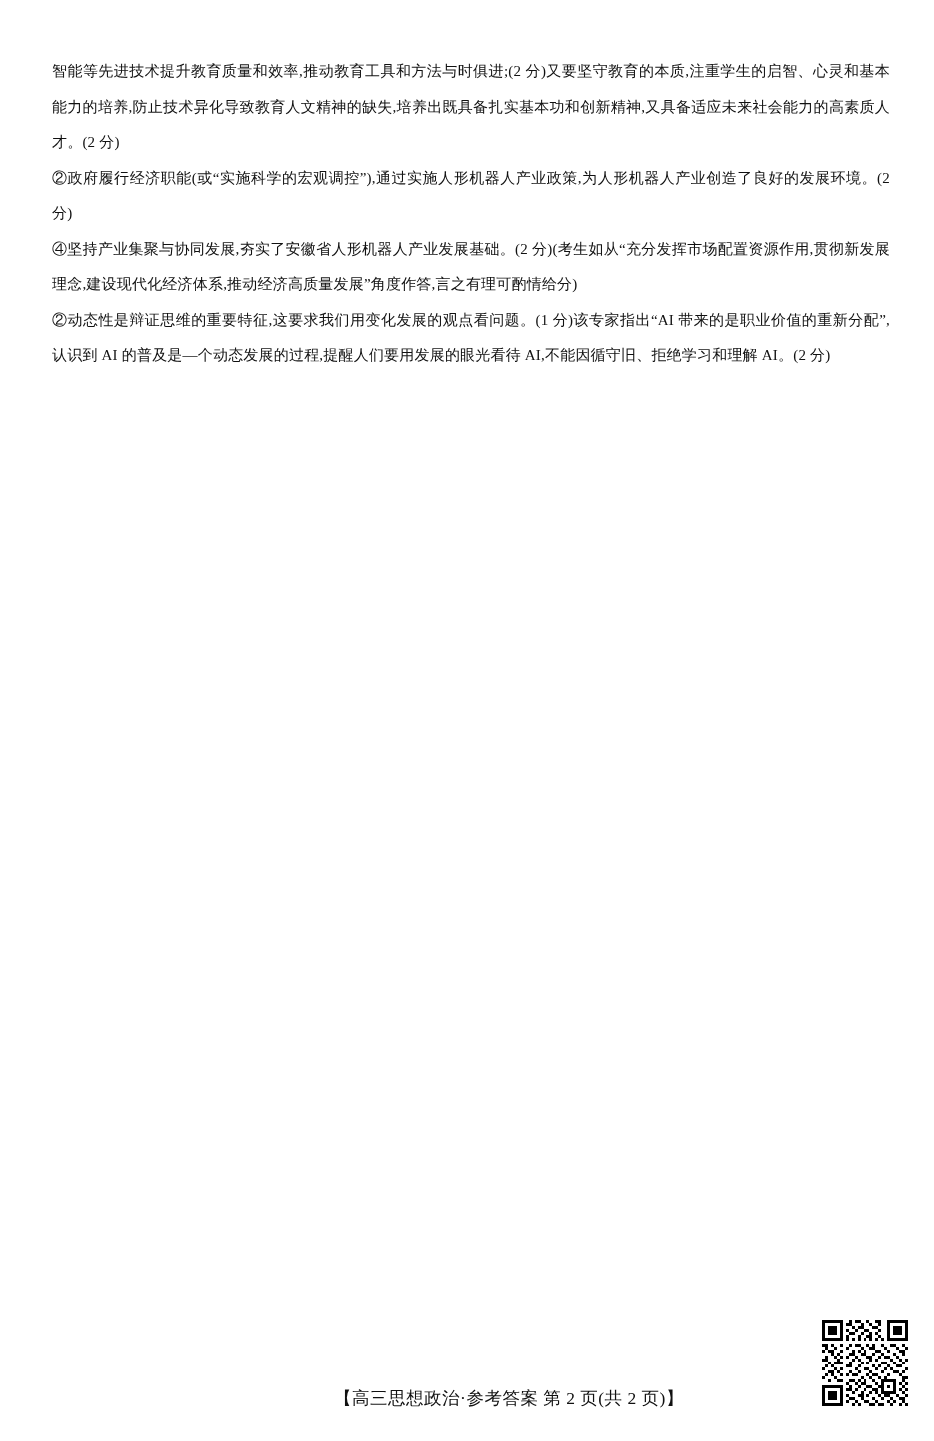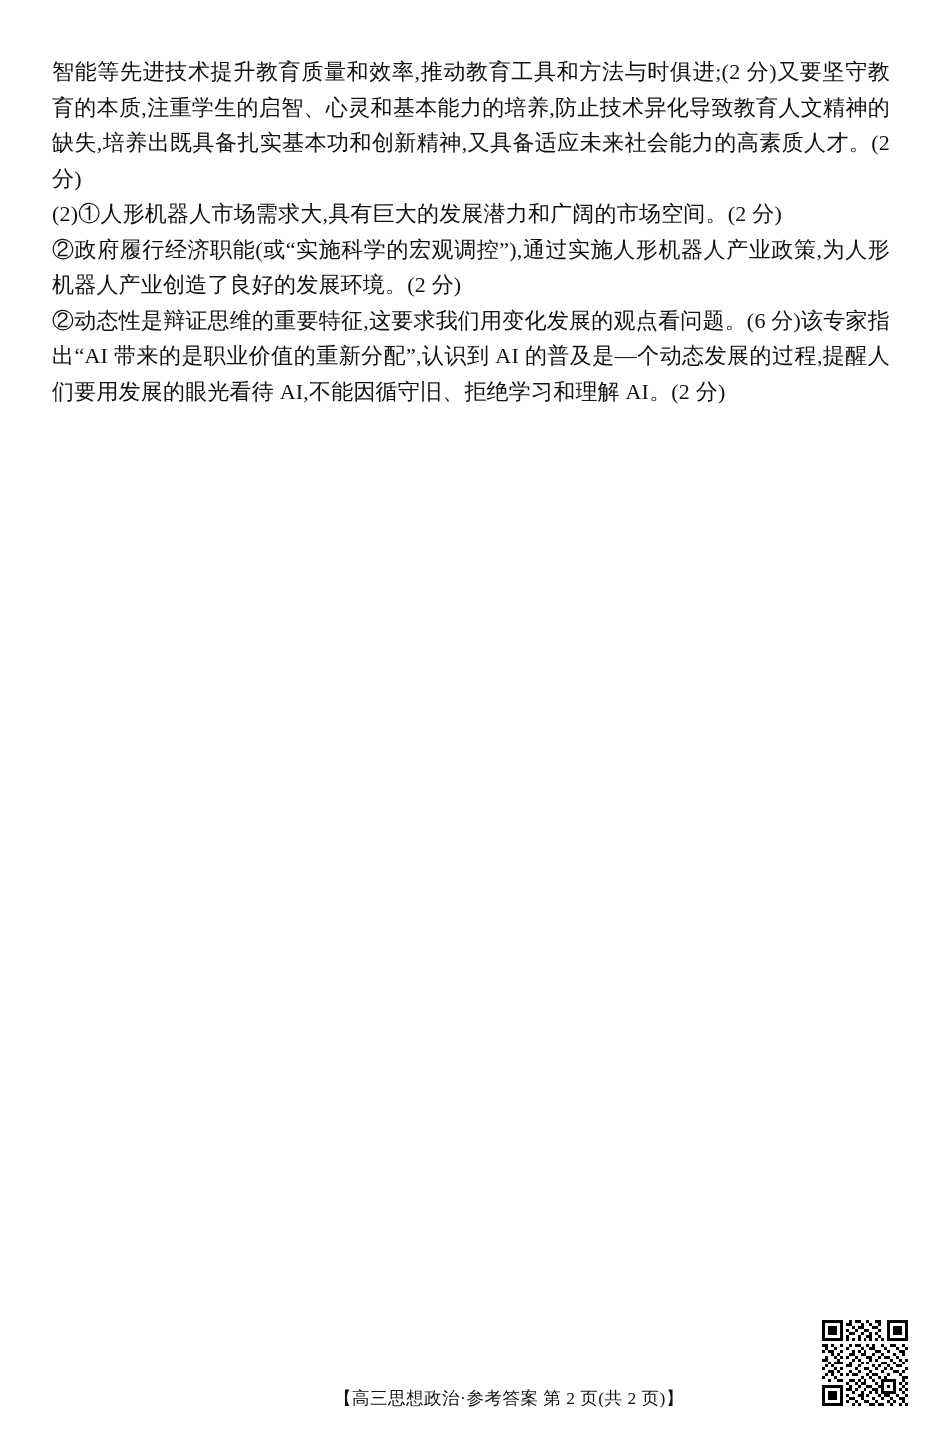--- a/index.html
+++ b/index.html
@@ -22,21 +22,21 @@
     width: 934px;
     height: 1441px;
   }
   .content {
     position: absolute;
     left: 52px;
     top: 54px;
     width: 838px;
   }
   .para {
-    font-size: 22px;
+    font-size: 15px;
     line-height: 35.5px;
     text-align: justify;
     text-justify: inter-ideograph;
     letter-spacing: 0.2px;
     margin: 0 0 0 0;
     word-break: break-all;
   }
   .footer {
     position: absolute;
     left: 0;
@@ -60,23 +60,23 @@
     display: block;
   }
 </style>
 </head>
 <body>
 
 <div class="page">
 
   <div class="content">
     <p class="para">智能等先进技术提升教育质量和效率,推动教育工具和方法与时俱进;(2 分)又要坚守教育的本质,注重学生的启智、心灵和基本能力的培养,防止技术异化导致教育人文精神的缺失,培养出既具备扎实基本功和创新精神,又具备适应未来社会能力的高素质人才。(2 分)</p>
-    <p class="para">(2)①人形机器人市场需求大,具有巨大的发展潜力和广阔的市场空间。(2 分)</p>
     <p class="para">②政府履行经济职能(或“实施科学的宏观调控”),通过实施人形机器人产业政策,为人形机器人产业创造了良好的发展环境。(2 分)</p>
-    <p class="para">②动态性是辩证思维的重要特征,这要求我们用变化发展的观点看问题。(6 分)该专家指出“AI 带来的是职业价值的重新分配”,认识到 AI 的普及是—个动态发展的过程,提醒人们要用发展的眼光看待 AI,不能因循守旧、拒绝学习和理解 AI。(2 分)</p>
+    <p class="para">④坚持产业集聚与协同发展,夯实了安徽省人形机器人产业发展基础。(2 分)(考生如从“充分发挥市场配置资源作用,贯彻新发展理念,建设现代化经济体系,推动经济高质量发展”角度作答,言之有理可酌情给分)</p>
+    <p class="para">②动态性是辩证思维的重要特征,这要求我们用变化发展的观点看问题。(1 分)该专家指出“AI 带来的是职业价值的重新分配”,认识到 AI 的普及是—个动态发展的过程,提醒人们要用发展的眼光看待 AI,不能因循守旧、拒绝学习和理解 AI。(2 分)</p>
   </div>
 
   <div class="qr">
     <svg width="86" height="86" viewBox="0 0 29 29" shape-rendering="crispEdges" aria-hidden="true">
       <rect width="29" height="29" fill="#ffffff"></rect>
       <g fill="#000000">
 
         <rect x="0" y="0" width="7" height="1"></rect>
           <rect x="0" y="6" width="7" height="1"></rect>
         <rect x="0" y="0" width="1" height="7"></rect>

